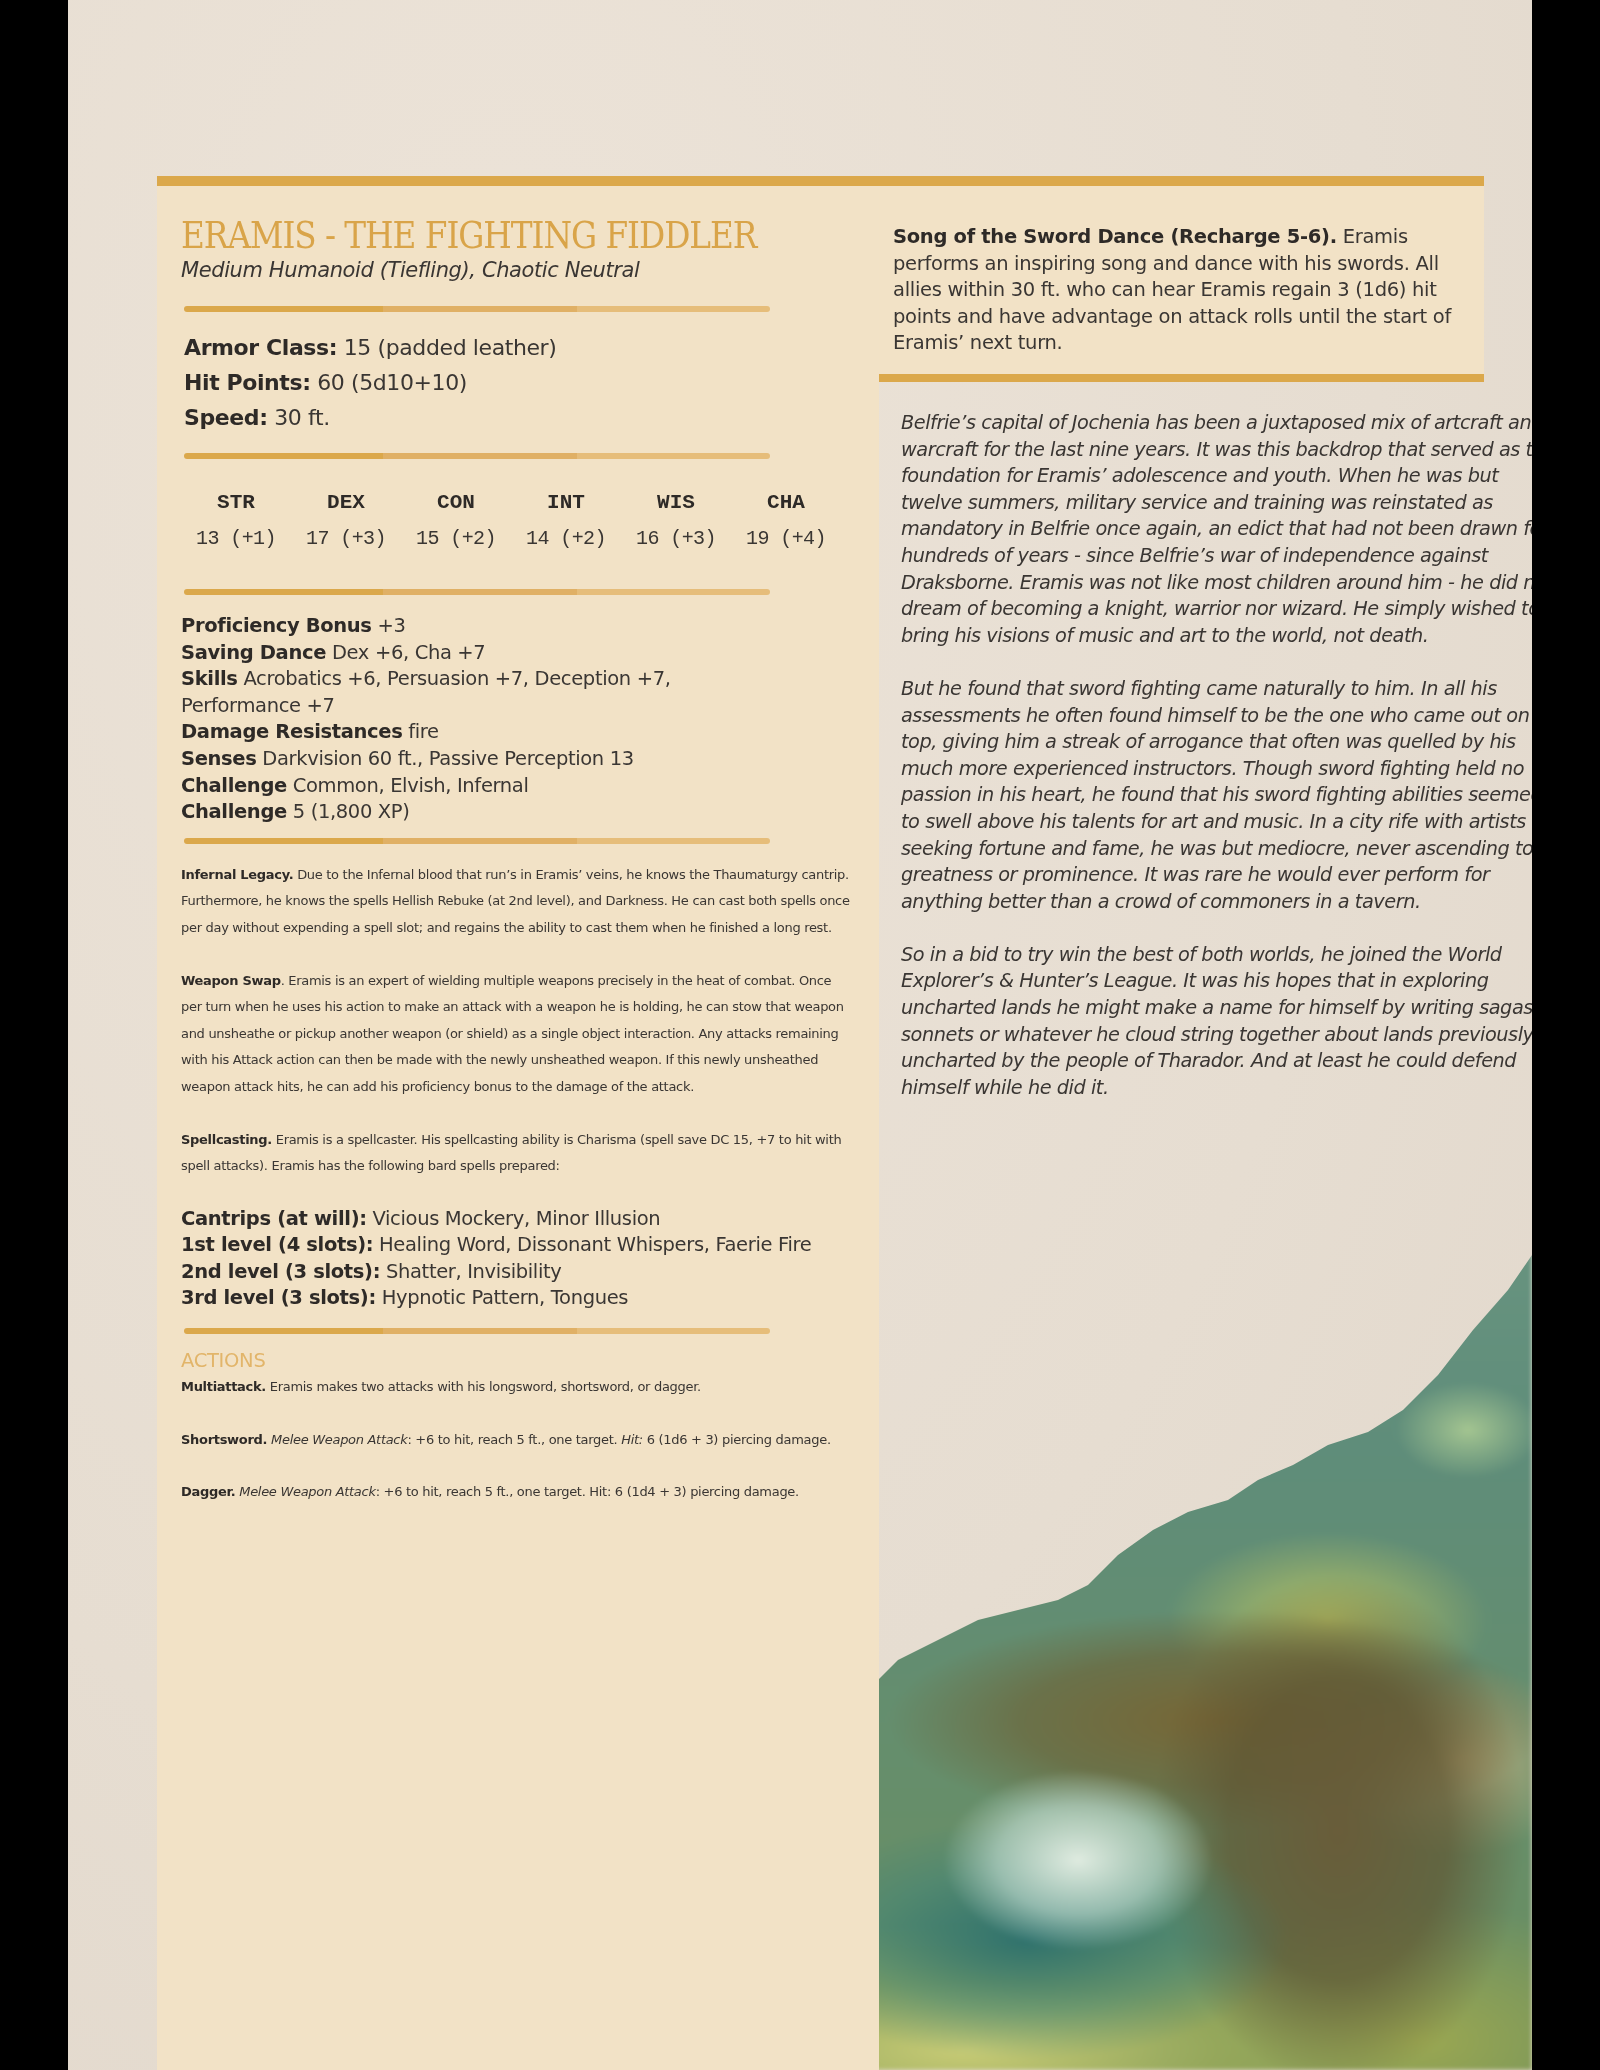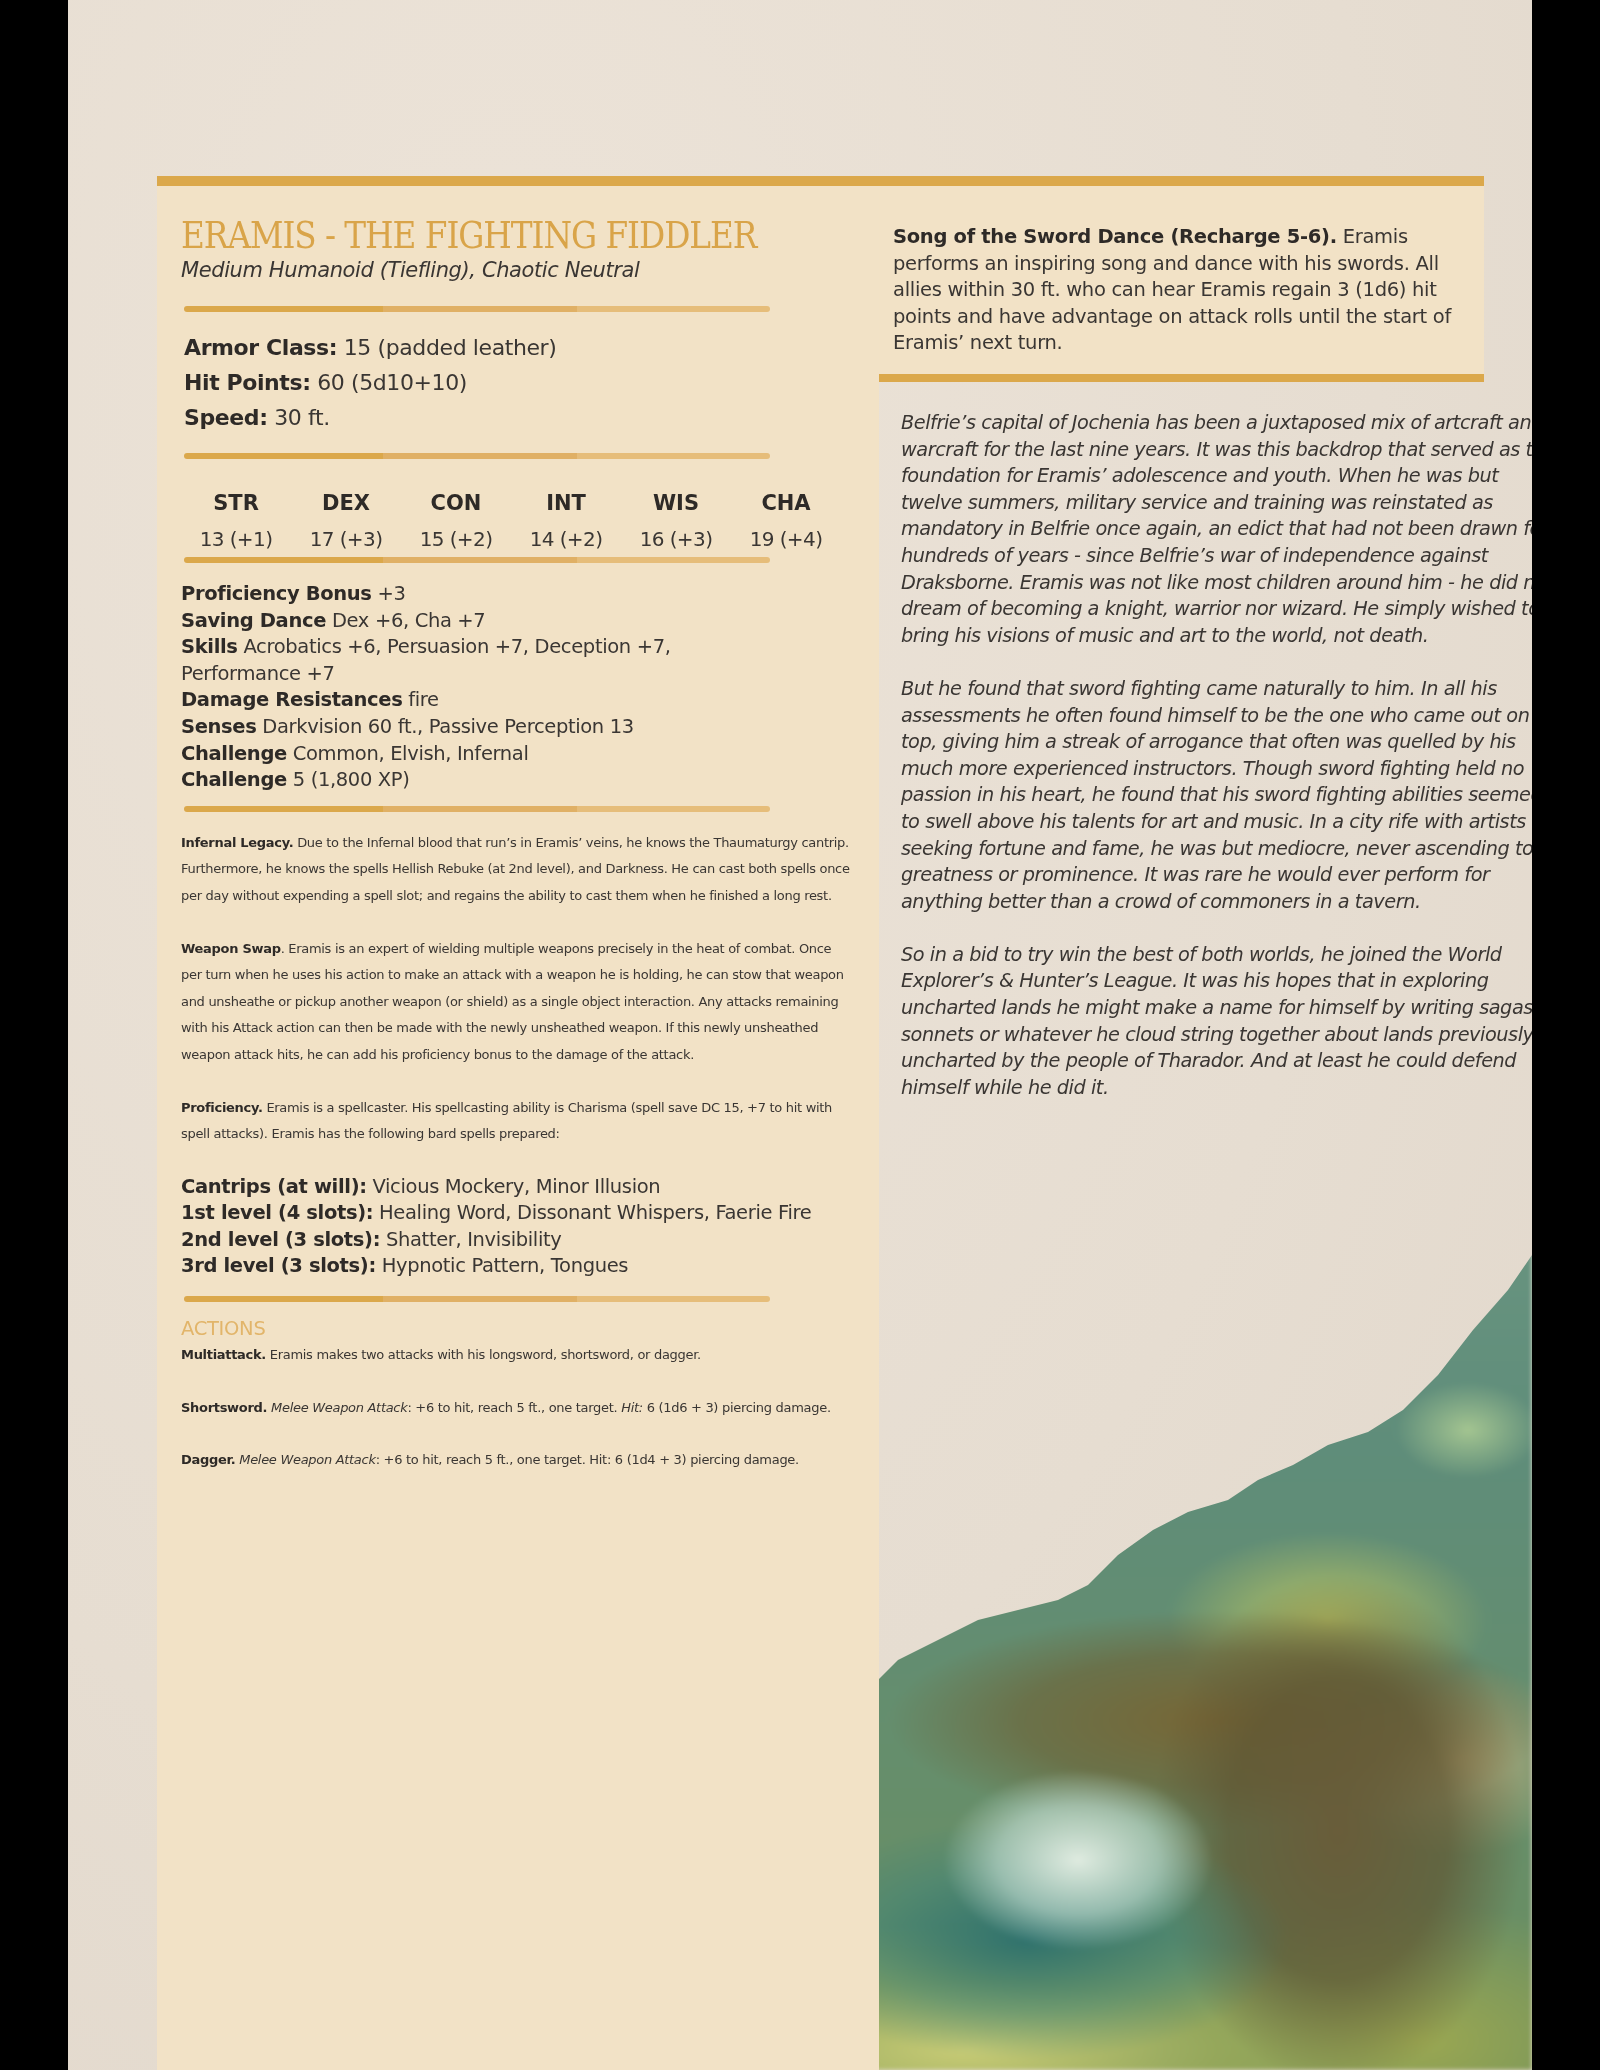--- a/index.html
+++ b/index.html
@@ -54,21 +54,21 @@
   .rule {
     height: 6px; width: 586px; border-radius: 3px; margin-left: 3px;
     background: linear-gradient(90deg, #dba84b 0%, #dba84b 34%, #e0b065 34%, #e0b065 67%, #e6bd7a 67%, #e6bd7a 100%);
   }
   .rule-1 { margin-top: 22px; }
 
   .stat-line { font-size: 22px; line-height: 35px; letter-spacing: -.4px; padding-left: 3px; }
   .stat-line b, .prop b, .para b { color: #2e2a27; }
   .stats-basic { margin-top: 18px; margin-bottom: 18px; }
 
-  .abilities { display: flex; width: 660px; margin: 30px 0 4px 0; }
+  .abilities { display: flex; width: 660px; margin: 30px 0 36px 0; font-family: Liberation Mono, monospace; }
   .ability { flex: 1; text-align: center; }
   .ab-name { font-weight: bold; font-size: 21px; line-height: 28px; color: #2e2a27; }
   .ab-val  { font-size: 20px; line-height: 28px; margin-top: 8px; letter-spacing: -.6px; }
 
   .props { margin-top: 18px; margin-bottom: 12px; }
   .prop { font-size: 19.5px; line-height: 26.6px; letter-spacing: -.35px; }
 
   .para { font-size: 13px; line-height: 26.6px; letter-spacing: -.3px; margin-top: 26px; }
   .para:first-of-type { margin-top: 0; }
   .section-gap { margin-top: 26px; }
@@ -139,21 +139,21 @@
       <div class="prop"><b>Senses</b><span> Darkvision 60 ft., Passive Perception 13</span></div>
       <div class="prop"><b>Challenge</b><span> Common, Elvish, Infernal</span></div>
       <div class="prop"><b>Challenge</b><span> 5 (1,800 XP)</span></div>
     </div>
 
     <div class="rule"></div>
 
     <div class="traits" style="margin-top:18px">
       <p class="para" style="margin-top:0"><b>Infernal Legacy.</b><span> Due to the Infernal blood that run’s in Eramis’ veins, he knows the Thaumaturgy cantrip. Furthermore, he knows the spells Hellish Rebuke (at 2nd level), and Darkness. He can cast both spells once per day without expending a spell slot; and regains the ability to cast them when he finished a long rest.</span></p>
       <p class="para"><b>Weapon Swap</b><span>. Eramis is an expert of wielding multiple weapons precisely in the heat of combat. Once per turn when he uses his action to make an attack with a weapon he is holding, he can stow that weapon and unsheathe or pickup another weapon (or shield) as a single object interaction. Any attacks remaining with his Attack action can then be made with the newly unsheathed weapon. If this newly unsheathed weapon attack hits, he can add his proficiency bonus to the damage of the attack.</span></p>
-      <p class="para"><b>Proficiency.</b><span> Eramis is a spellcaster. His spellcasting ability is Charisma (spell save DC 15, +7 to hit with spell attacks). Eramis has the following bard spells prepared:</span></p>
+      <p class="para"><b>Spellcasting.</b><span> Eramis is a spellcaster. His spellcasting ability is Charisma (spell save DC 15, +7 to hit with spell attacks). Eramis has the following bard spells prepared:</span></p>
 
       <div class="spell-list section-gap">
         <div class="prop"><b>Cantrips (at will):</b><span> Vicious Mockery, Minor Illusion</span></div>
         <div class="prop"><b>1st level (4 slots):</b><span> Healing Word, Dissonant Whispers, Faerie Fire</span></div>
         <div class="prop"><b>2nd level (3 slots):</b><span> Shatter, Invisibility</span></div>
         <div class="prop"><b>3rd level (3 slots):</b><span> Hypnotic Pattern, Tongues</span></div>
       </div>
     </div>
 
     <div class="rule" style="margin-top:16px"></div>

